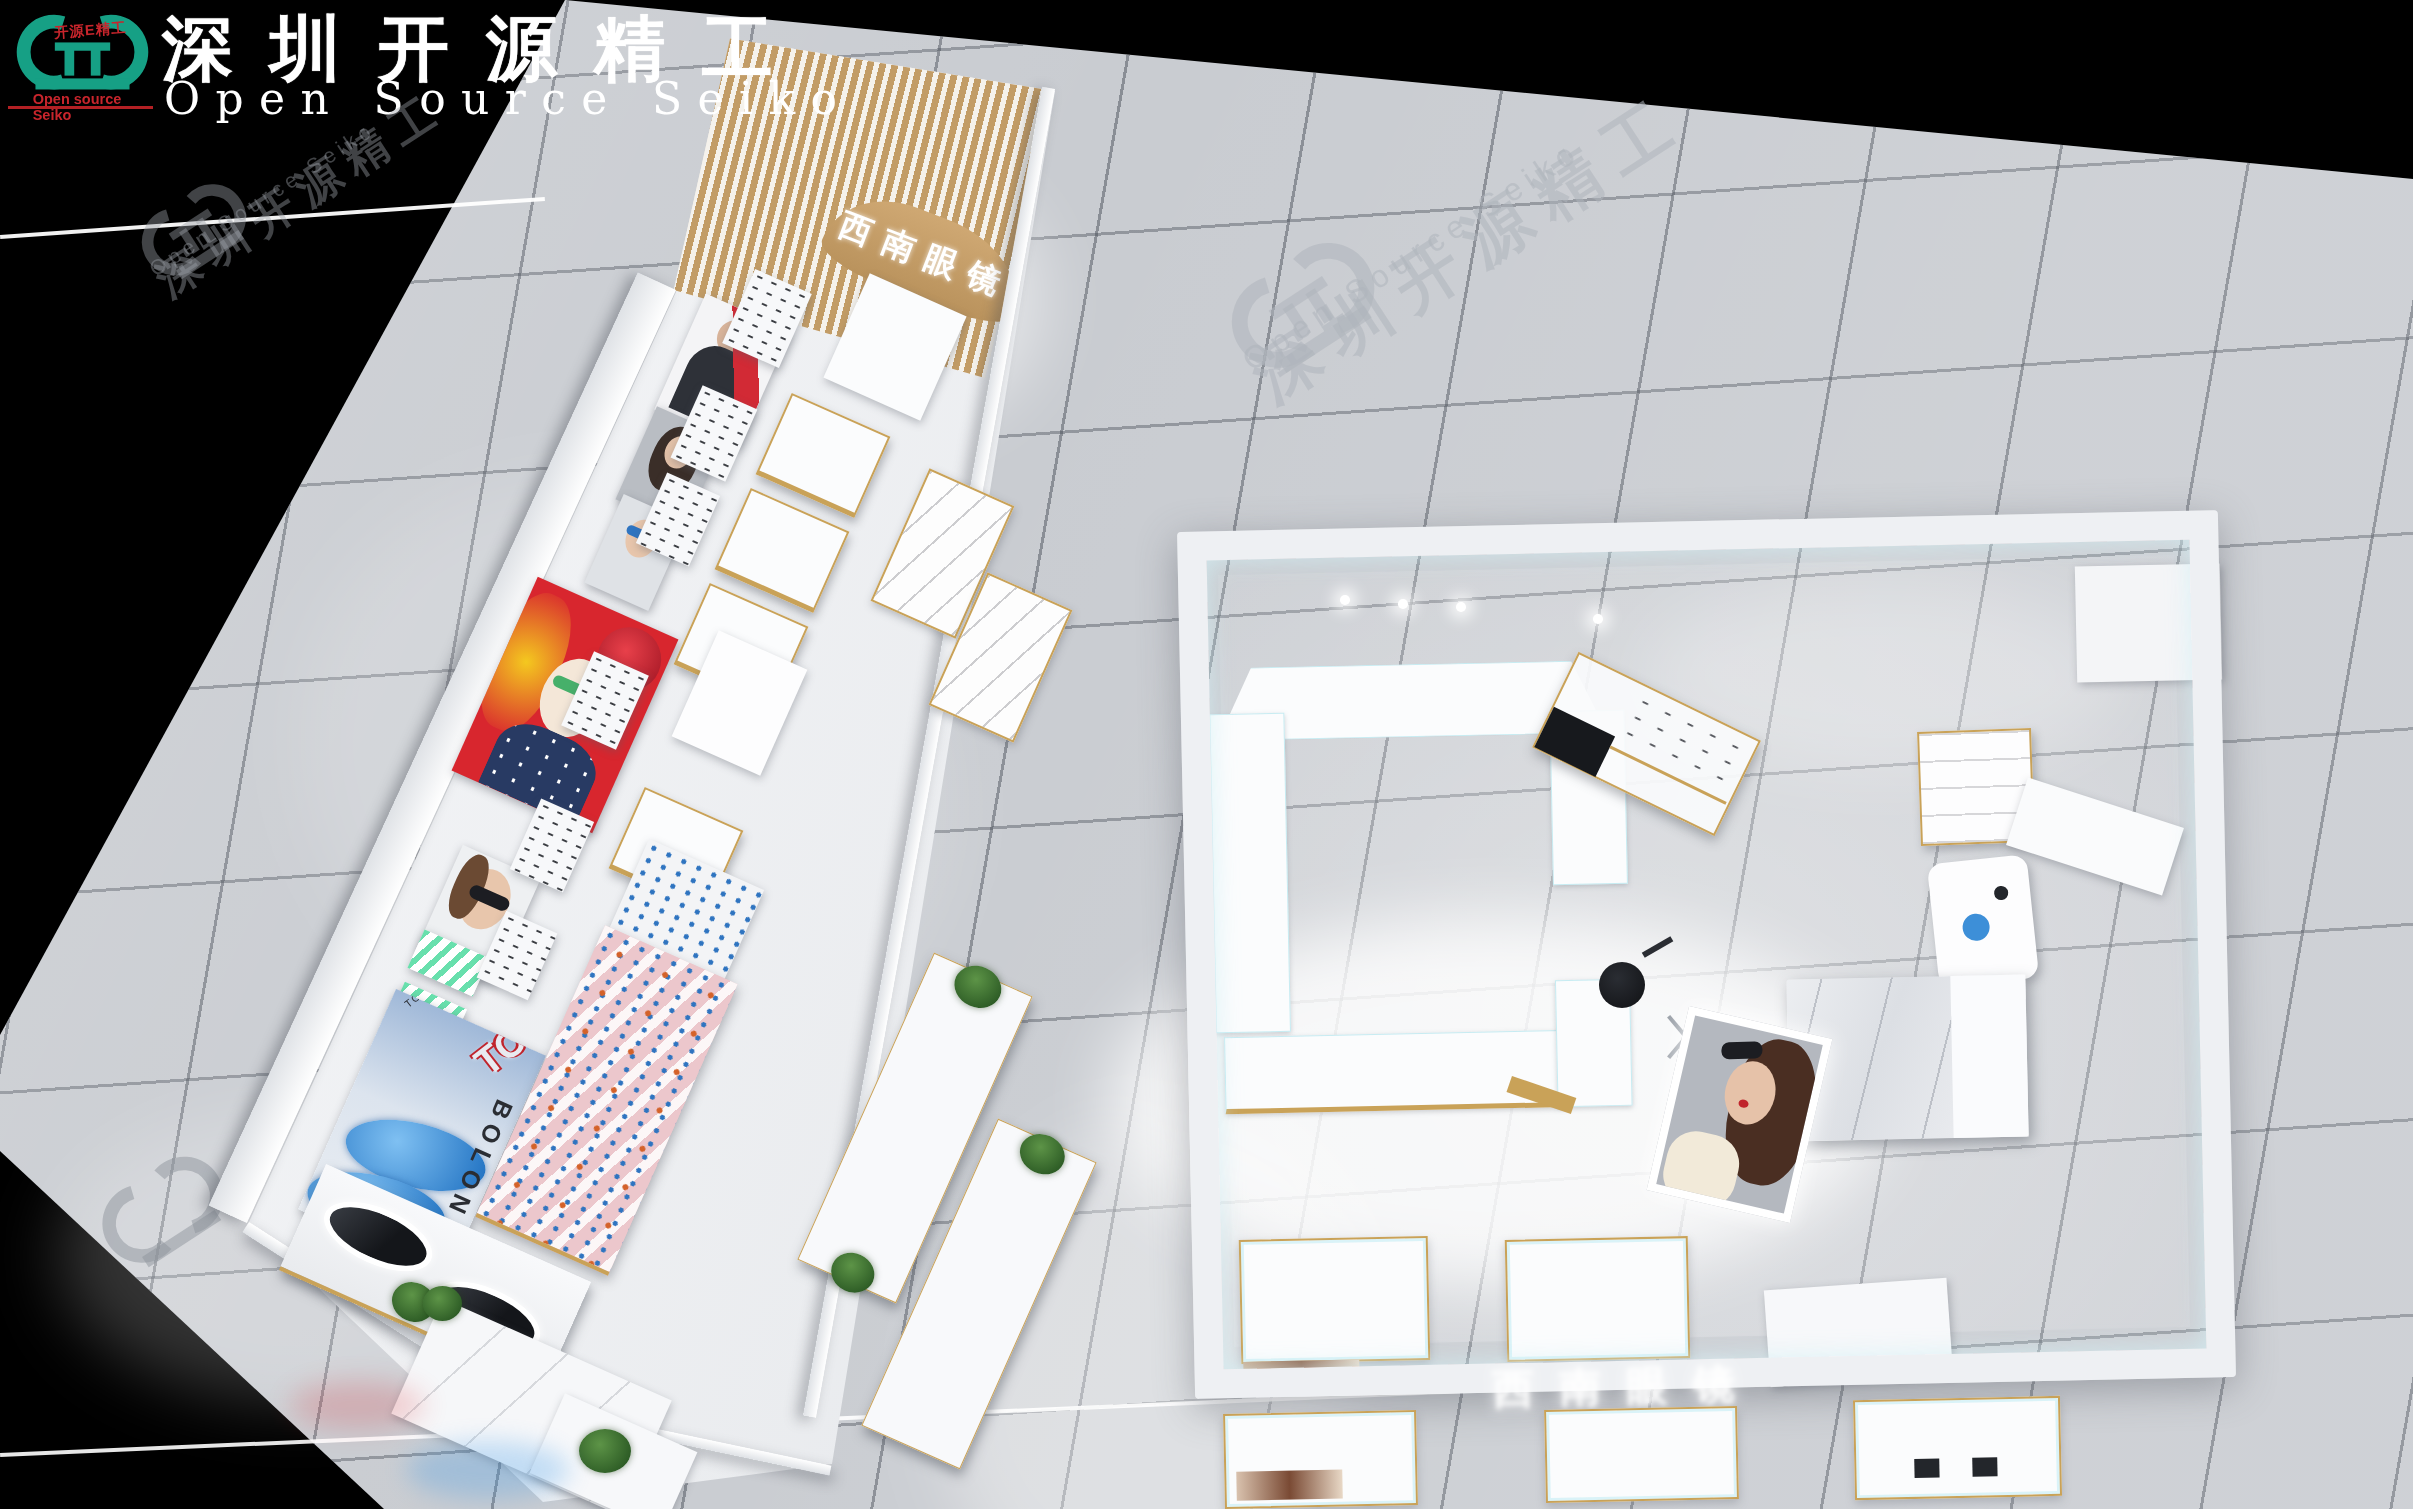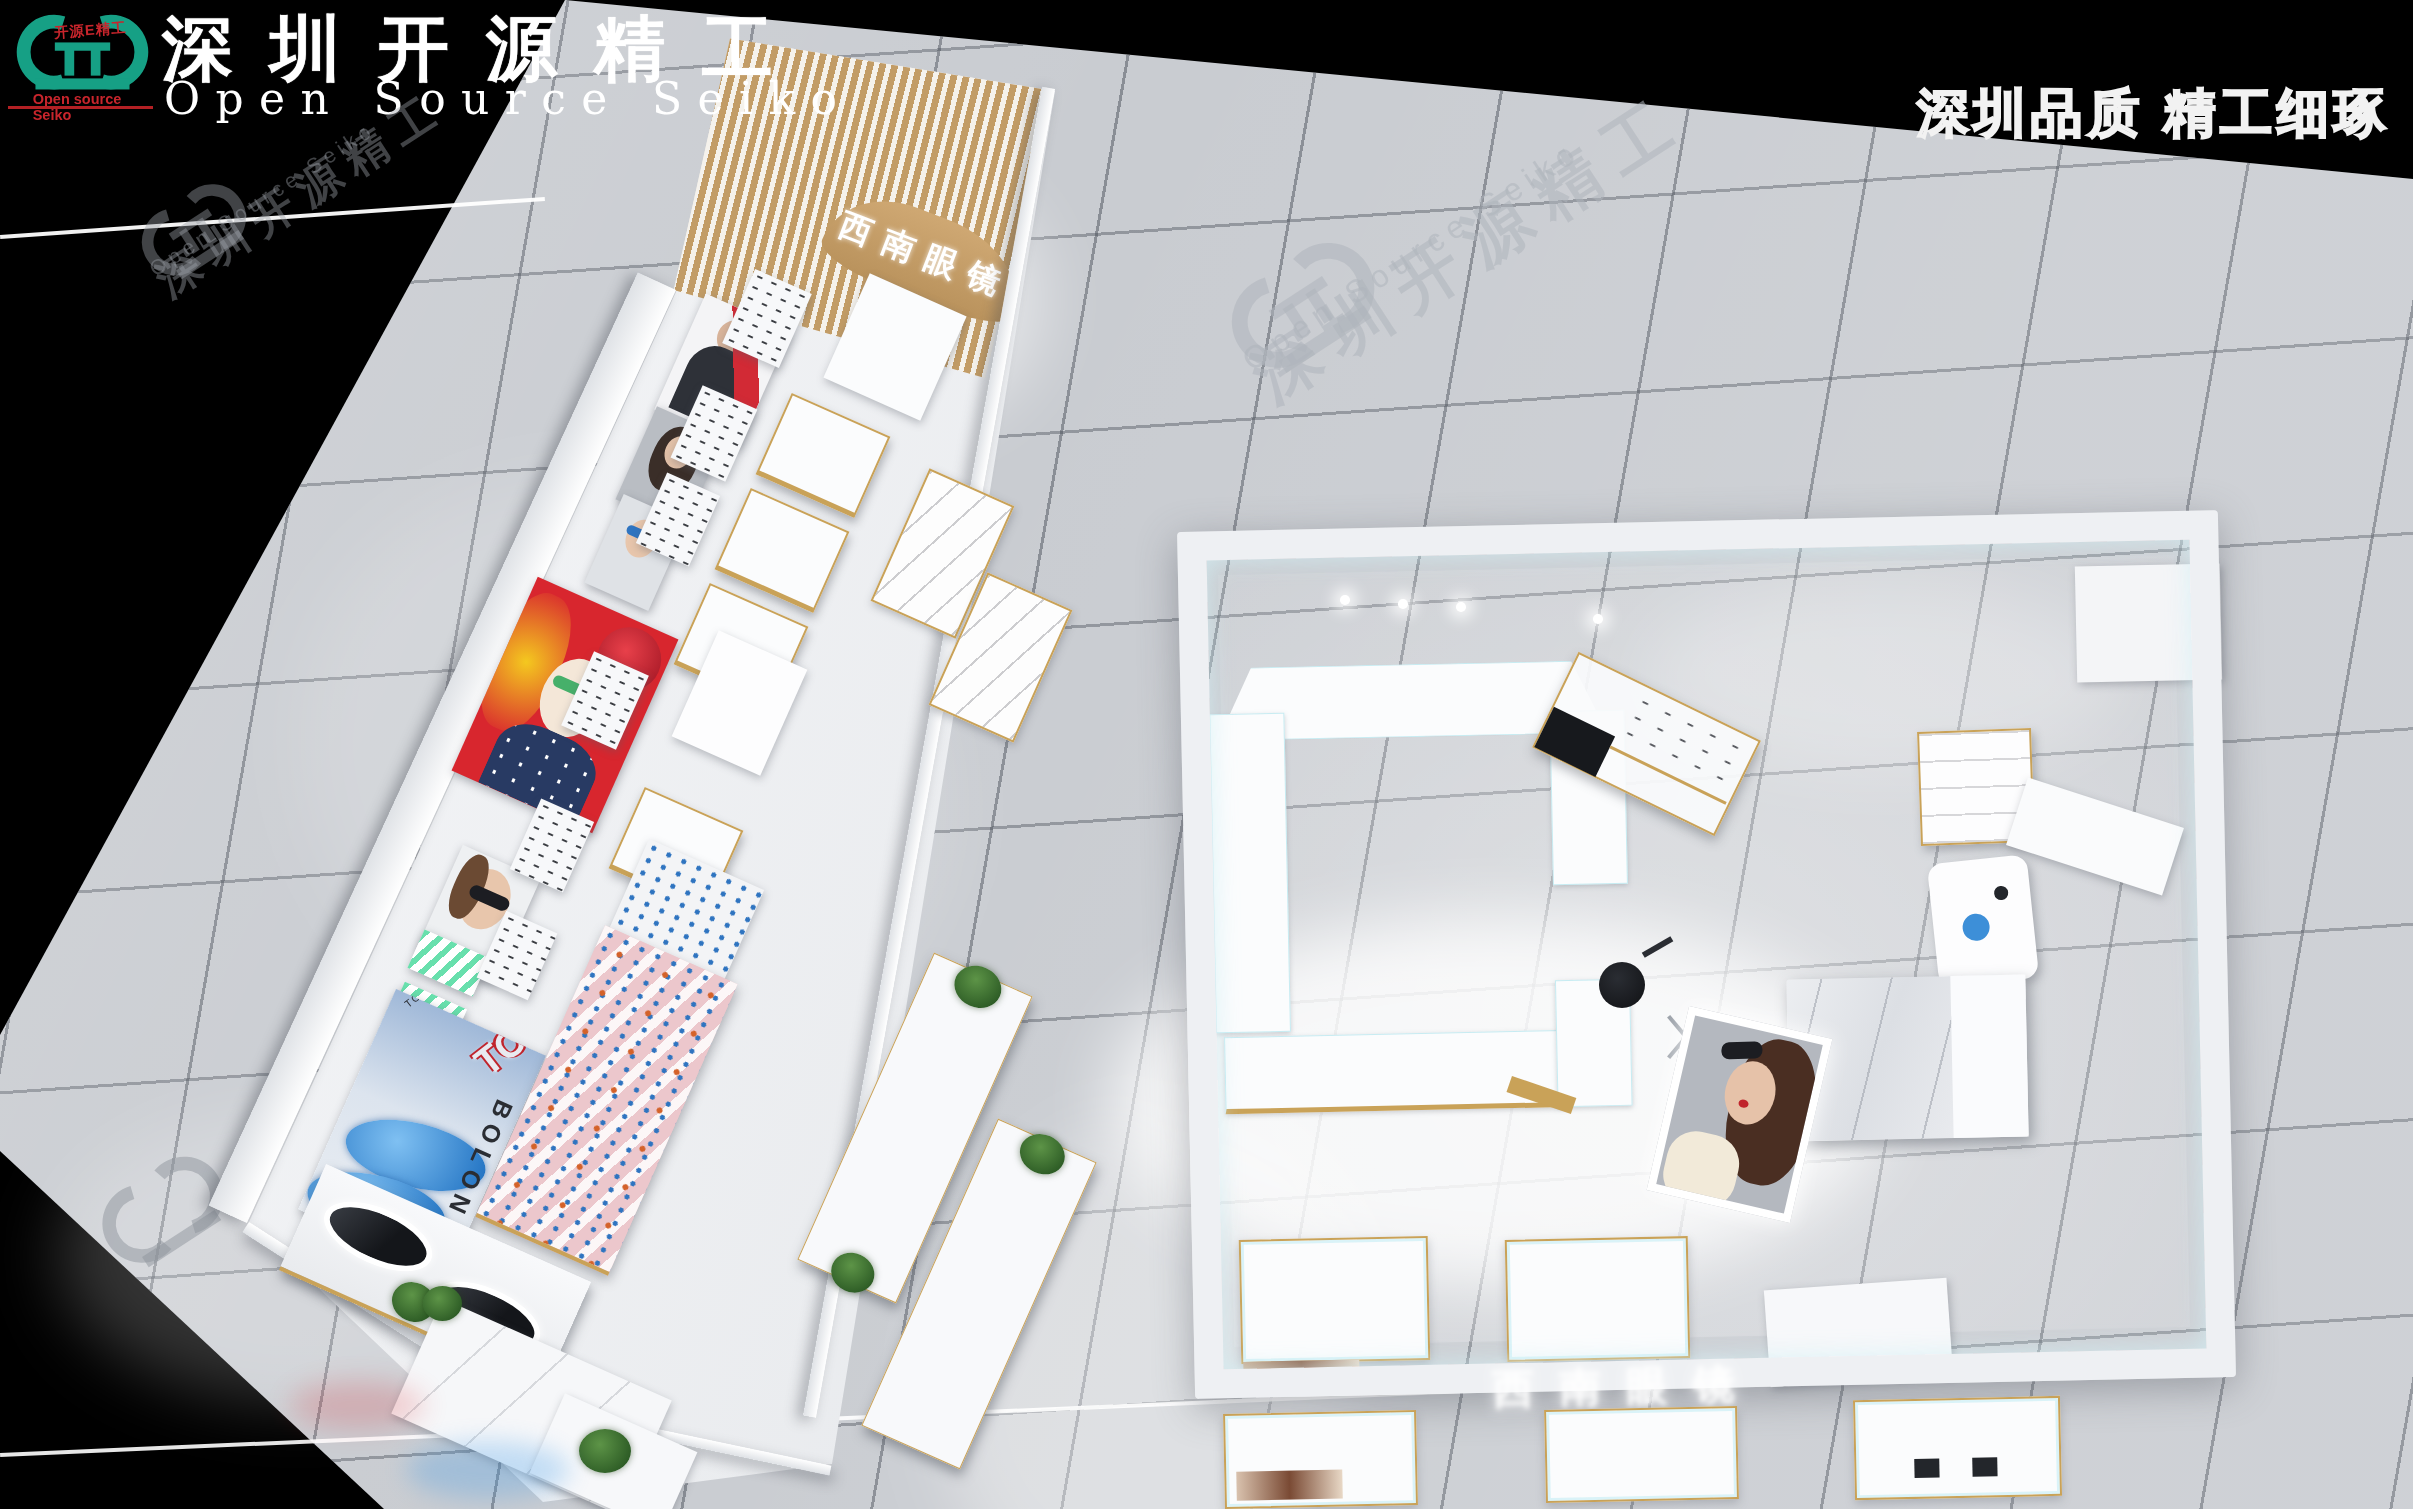--- a/index.html
+++ b/index.html
@@ -292,21 +292,20 @@
       <rect x="37" y="26" width="7" height="20" fill="#16a085"></rect>
       <rect x="56" y="26" width="7" height="20" fill="#16a085"></rect>
       <rect x="16" y="48" width="68" height="8" fill="#16a085"></rect>
     </svg>
     <span class="logo-red" style="left:46px;top:15.4px;font-size:14.5px;letter-spacing:1px;transform:rotate(-4deg);">开源E精工</span>
     <span class="logo-red" style="left:25px;top:85px;font-size:14.5px;">Open source Seiko</span>
     <div style="left:0;top:100px;width:145px;height:2.9px;background:#b32024;"></div>
   </div>
   <span class="brand-zh" style="left:162px;top:1.9px;">深圳开源精工</span>
   <span class="brand-en" style="left:164px;top:73px;">Open Source Seiko</span>
-  <span class="tagline" style="left:1917px;top:79px;">深圳品质 精工细琢</span>
 
   <div class="wm" style="left:145px;top:261px;color:rgba(154,160,166,0.42);">
     <svg width="116" height="83" viewBox="0 0 100 70">
       <path d="M38 12 A24 24 0 1 0 38 58" stroke="currentColor" stroke-width="10" fill="none"></path>
       <path d="M62 12 A24 24 0 1 1 62 58" stroke="currentColor" stroke-width="10" fill="none"></path>
       <rect x="30" y="26" width="40" height="7" fill="currentColor"></rect>
       <rect x="38" y="30" width="7" height="22" fill="currentColor"></rect>
       <rect x="55" y="30" width="7" height="22" fill="currentColor"></rect>
       <rect x="18" y="56" width="64" height="9" fill="currentColor"></rect>
     </svg>

